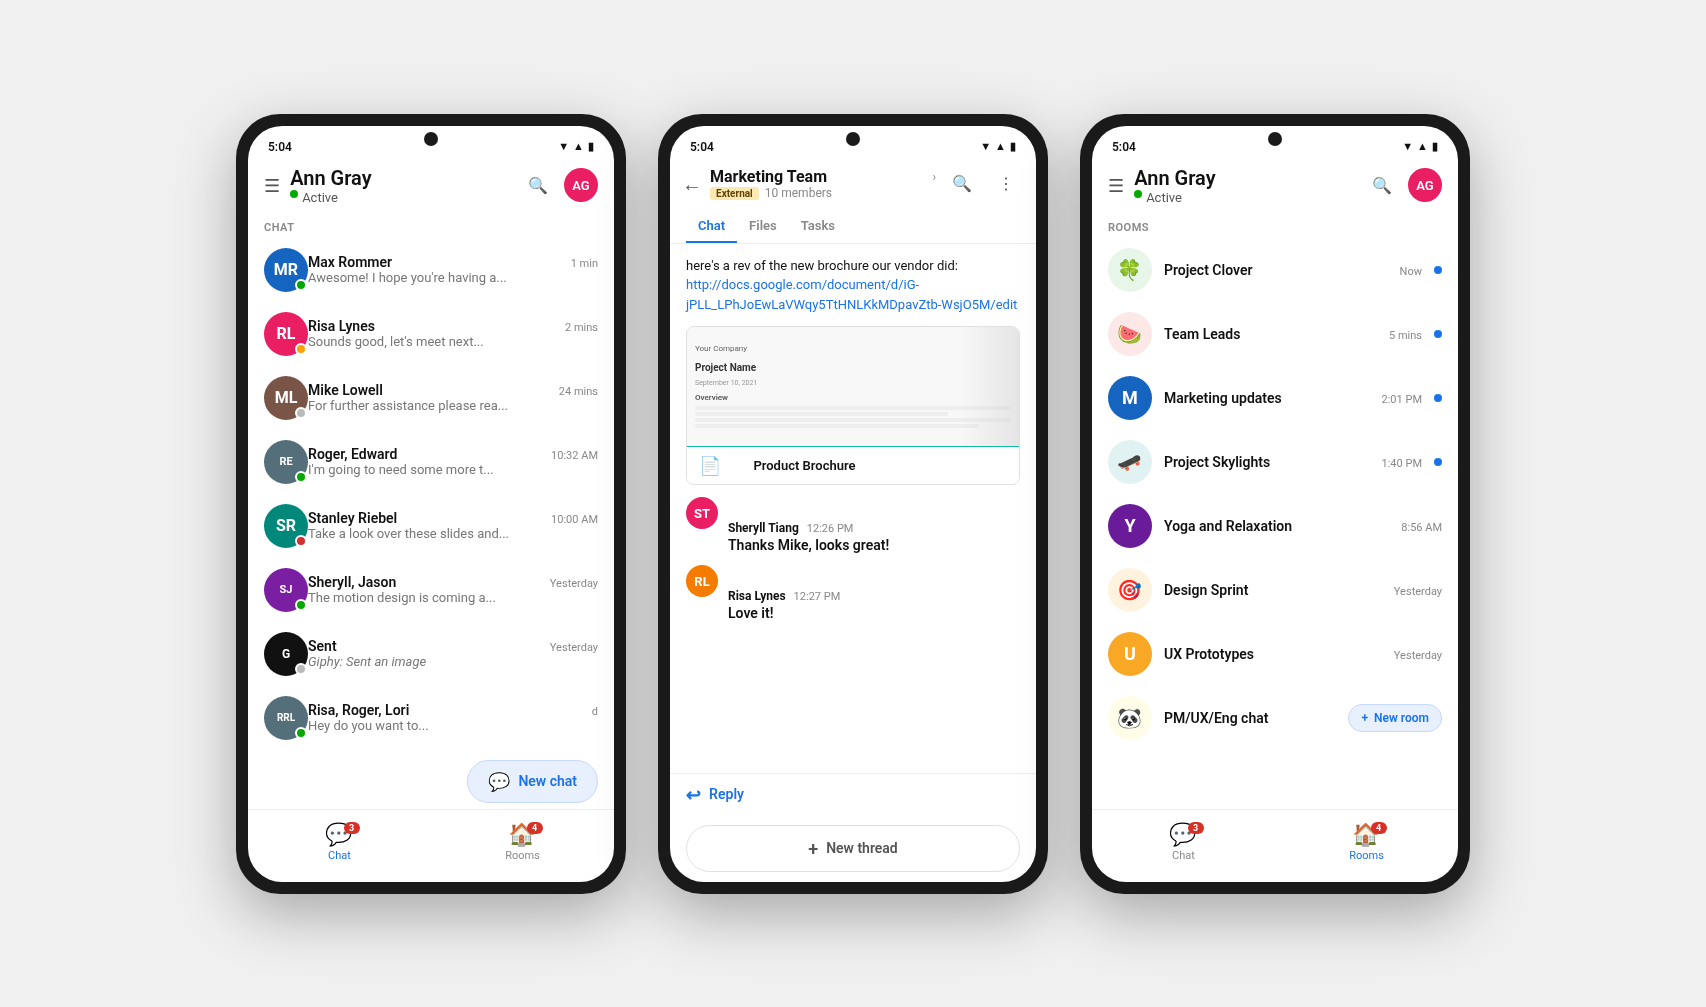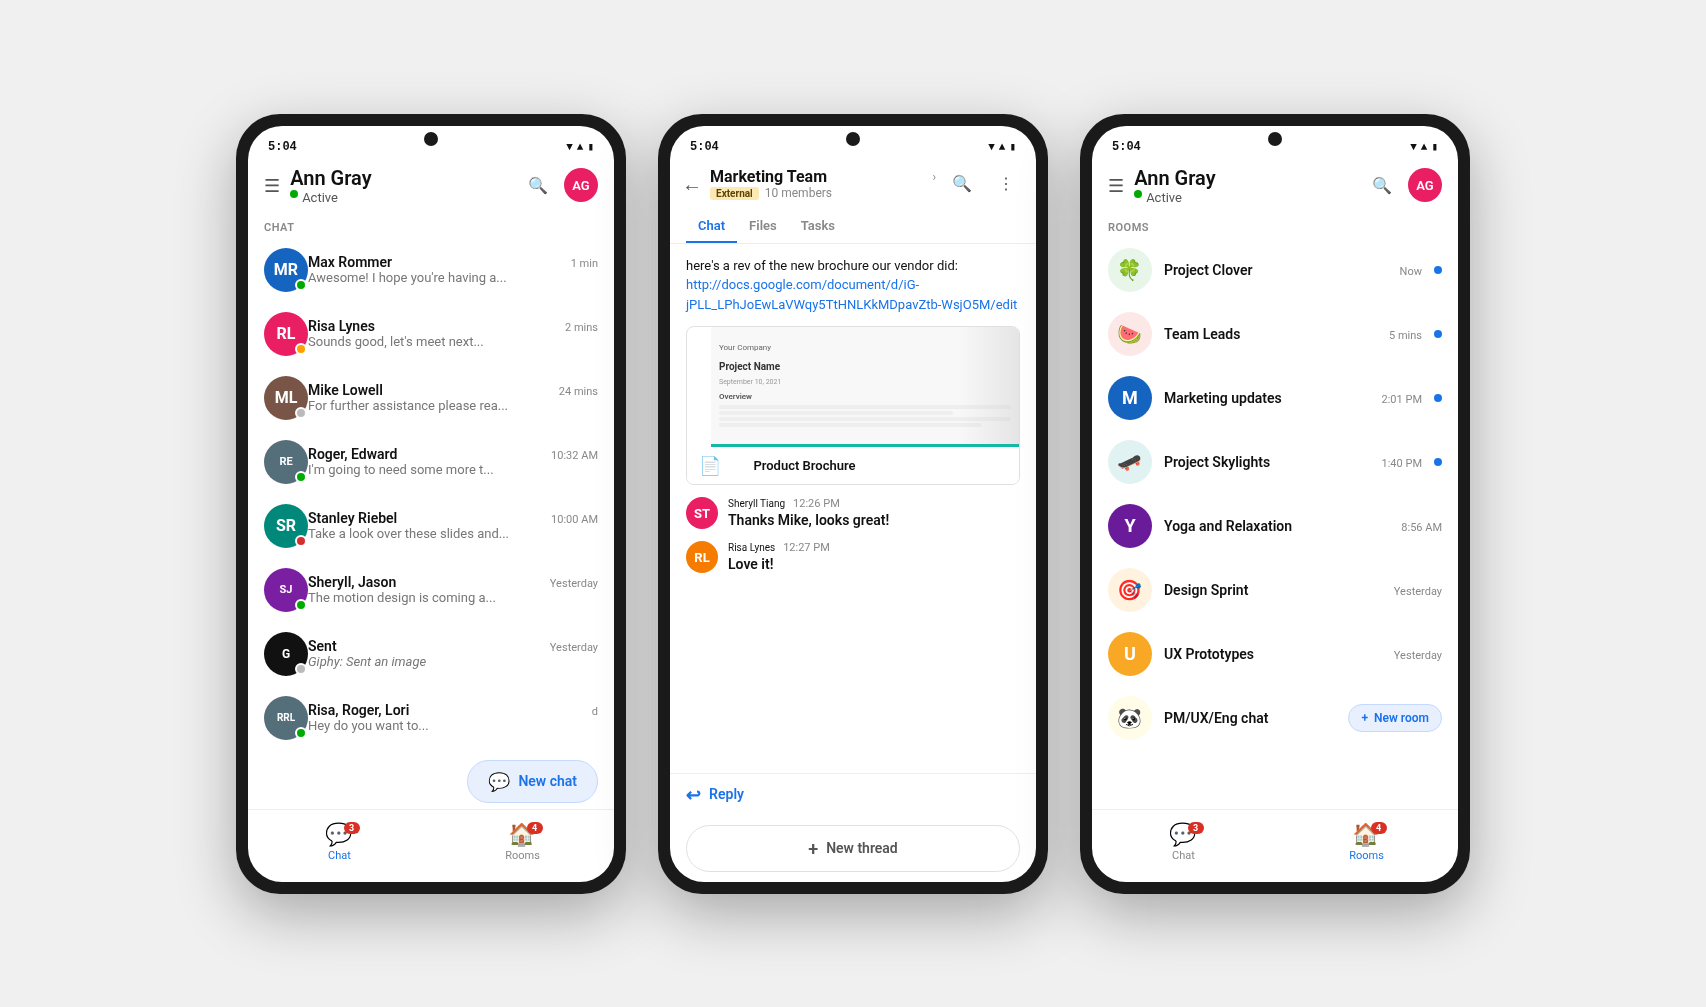--- a/index.html
+++ b/index.html
@@ -48,21 +48,20 @@
 
     
     .status-bar {
       display: flex;
       justify-content: space-between;
       align-items: center;
       padding: 14px 20px 6px;
       font-size: 12px;
       font-weight: 600;
       color: #111;
-      font-family: Liberation Mono, monospace;
     }
     .status-icons {
       display: flex;
       align-items: center;
       gap: 4px;
       font-size: 11px;
     }
 
     
     .app-header {
@@ -316,24 +315,23 @@
       border-radius: 8px;
       overflow: hidden;
       width: 100%;
     }
     .doc-preview {
       background: #f8f8f8;
       height: 120px;
       display: flex;
       align-items: center;
       justify-content: center;
-      border-bottom: 3px solid #14b8a6;
+      border-bottom: 1px solid #14b8a6;
       position: relative;
       overflow: hidden;
-      margin-left: 24px;
     }
     .doc-preview-content {
       font-size: 9px;
       color: #888;
       line-height: 1.4;
       padding: 8px;
       width: 100%;
     }
     .doc-preview-title { font-size: 10px; font-weight: 700; color: #333; margin-bottom: 4px; }
     .doc-preview-company { font-size: 8px; color: #666; }
@@ -373,21 +371,21 @@
       font-weight: 700;
       color: #fff;
     }
     .msg-body { flex: 1; }
     .msg-header {
       display: flex;
       gap: 8px;
       align-items: baseline;
       margin-bottom: 2px;
     }
-    .msg-sender { font-size: 10px; font-weight: 400; color: #111; }
+    .msg-sender { font-size: 12px; font-weight: 700; color: #111; margin-top: 24px; }
     .msg-time { font-size: 11px; color: #888; }
     .msg-content { font-size: 14px; font-weight: 600; color: #111; }
 
     
     .reply-bar {
       display: flex;
       align-items: center;
       gap: 8px;
       padding: 10px 16px;
       border-top: 1px solid #eee;

